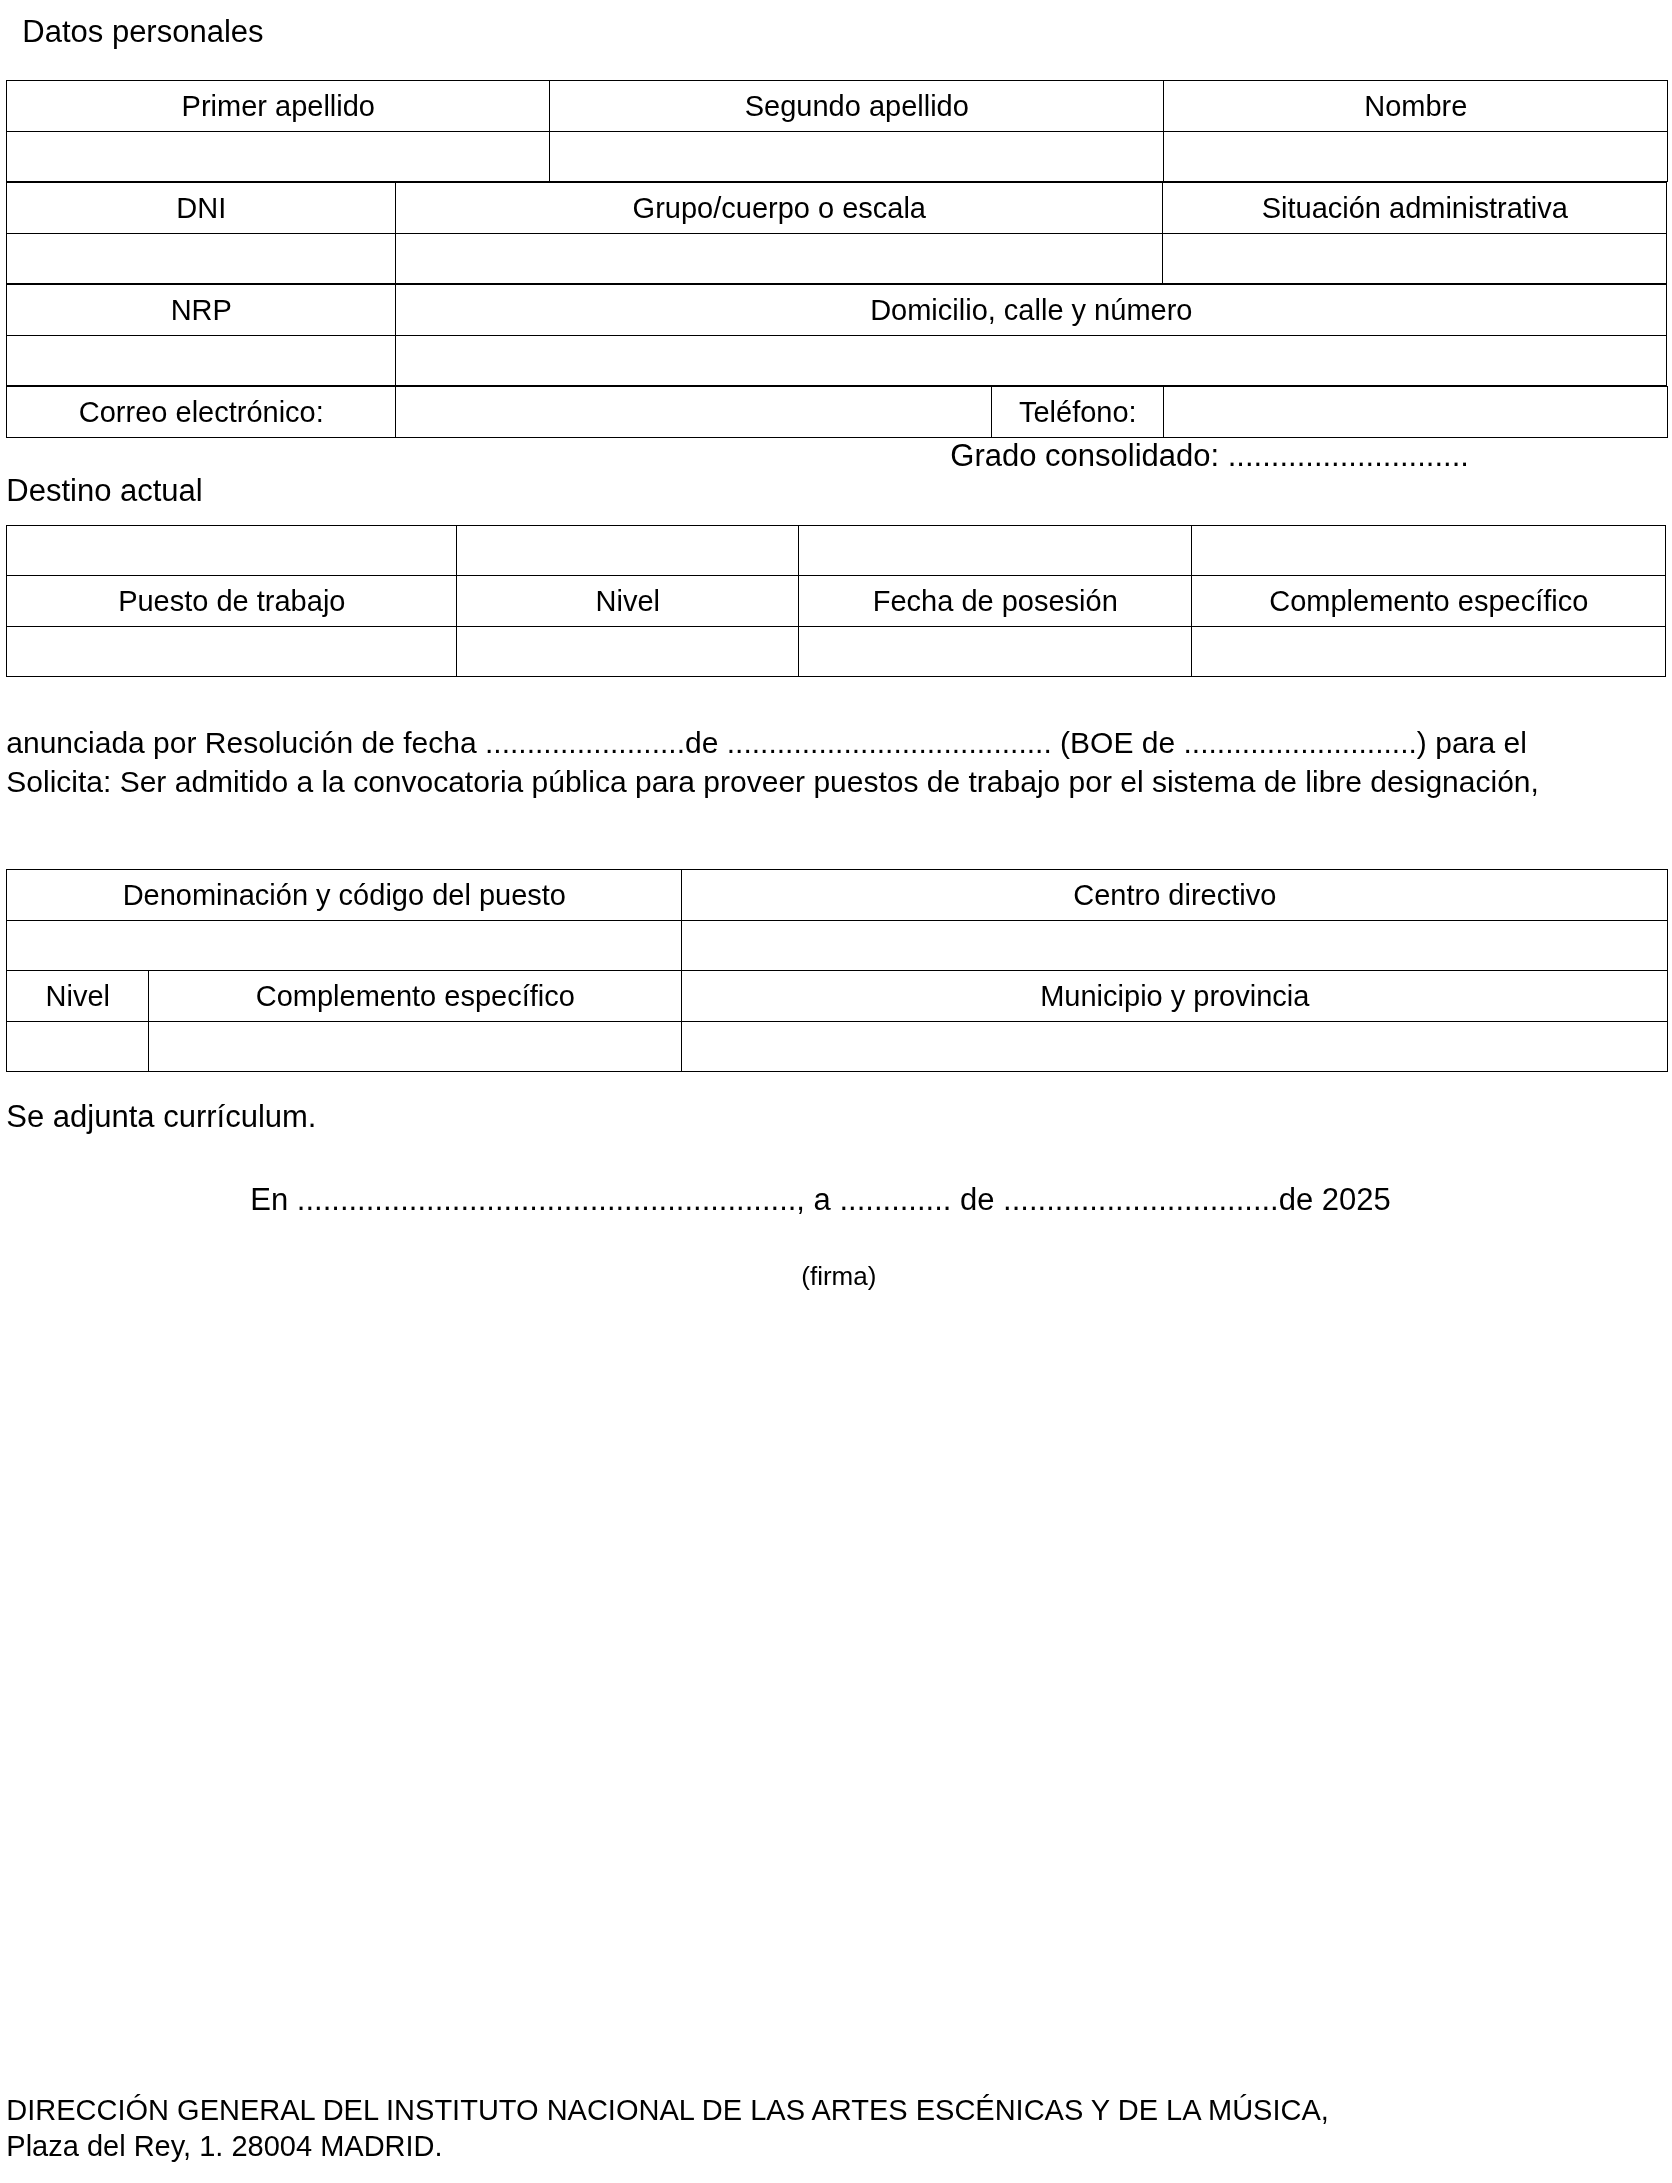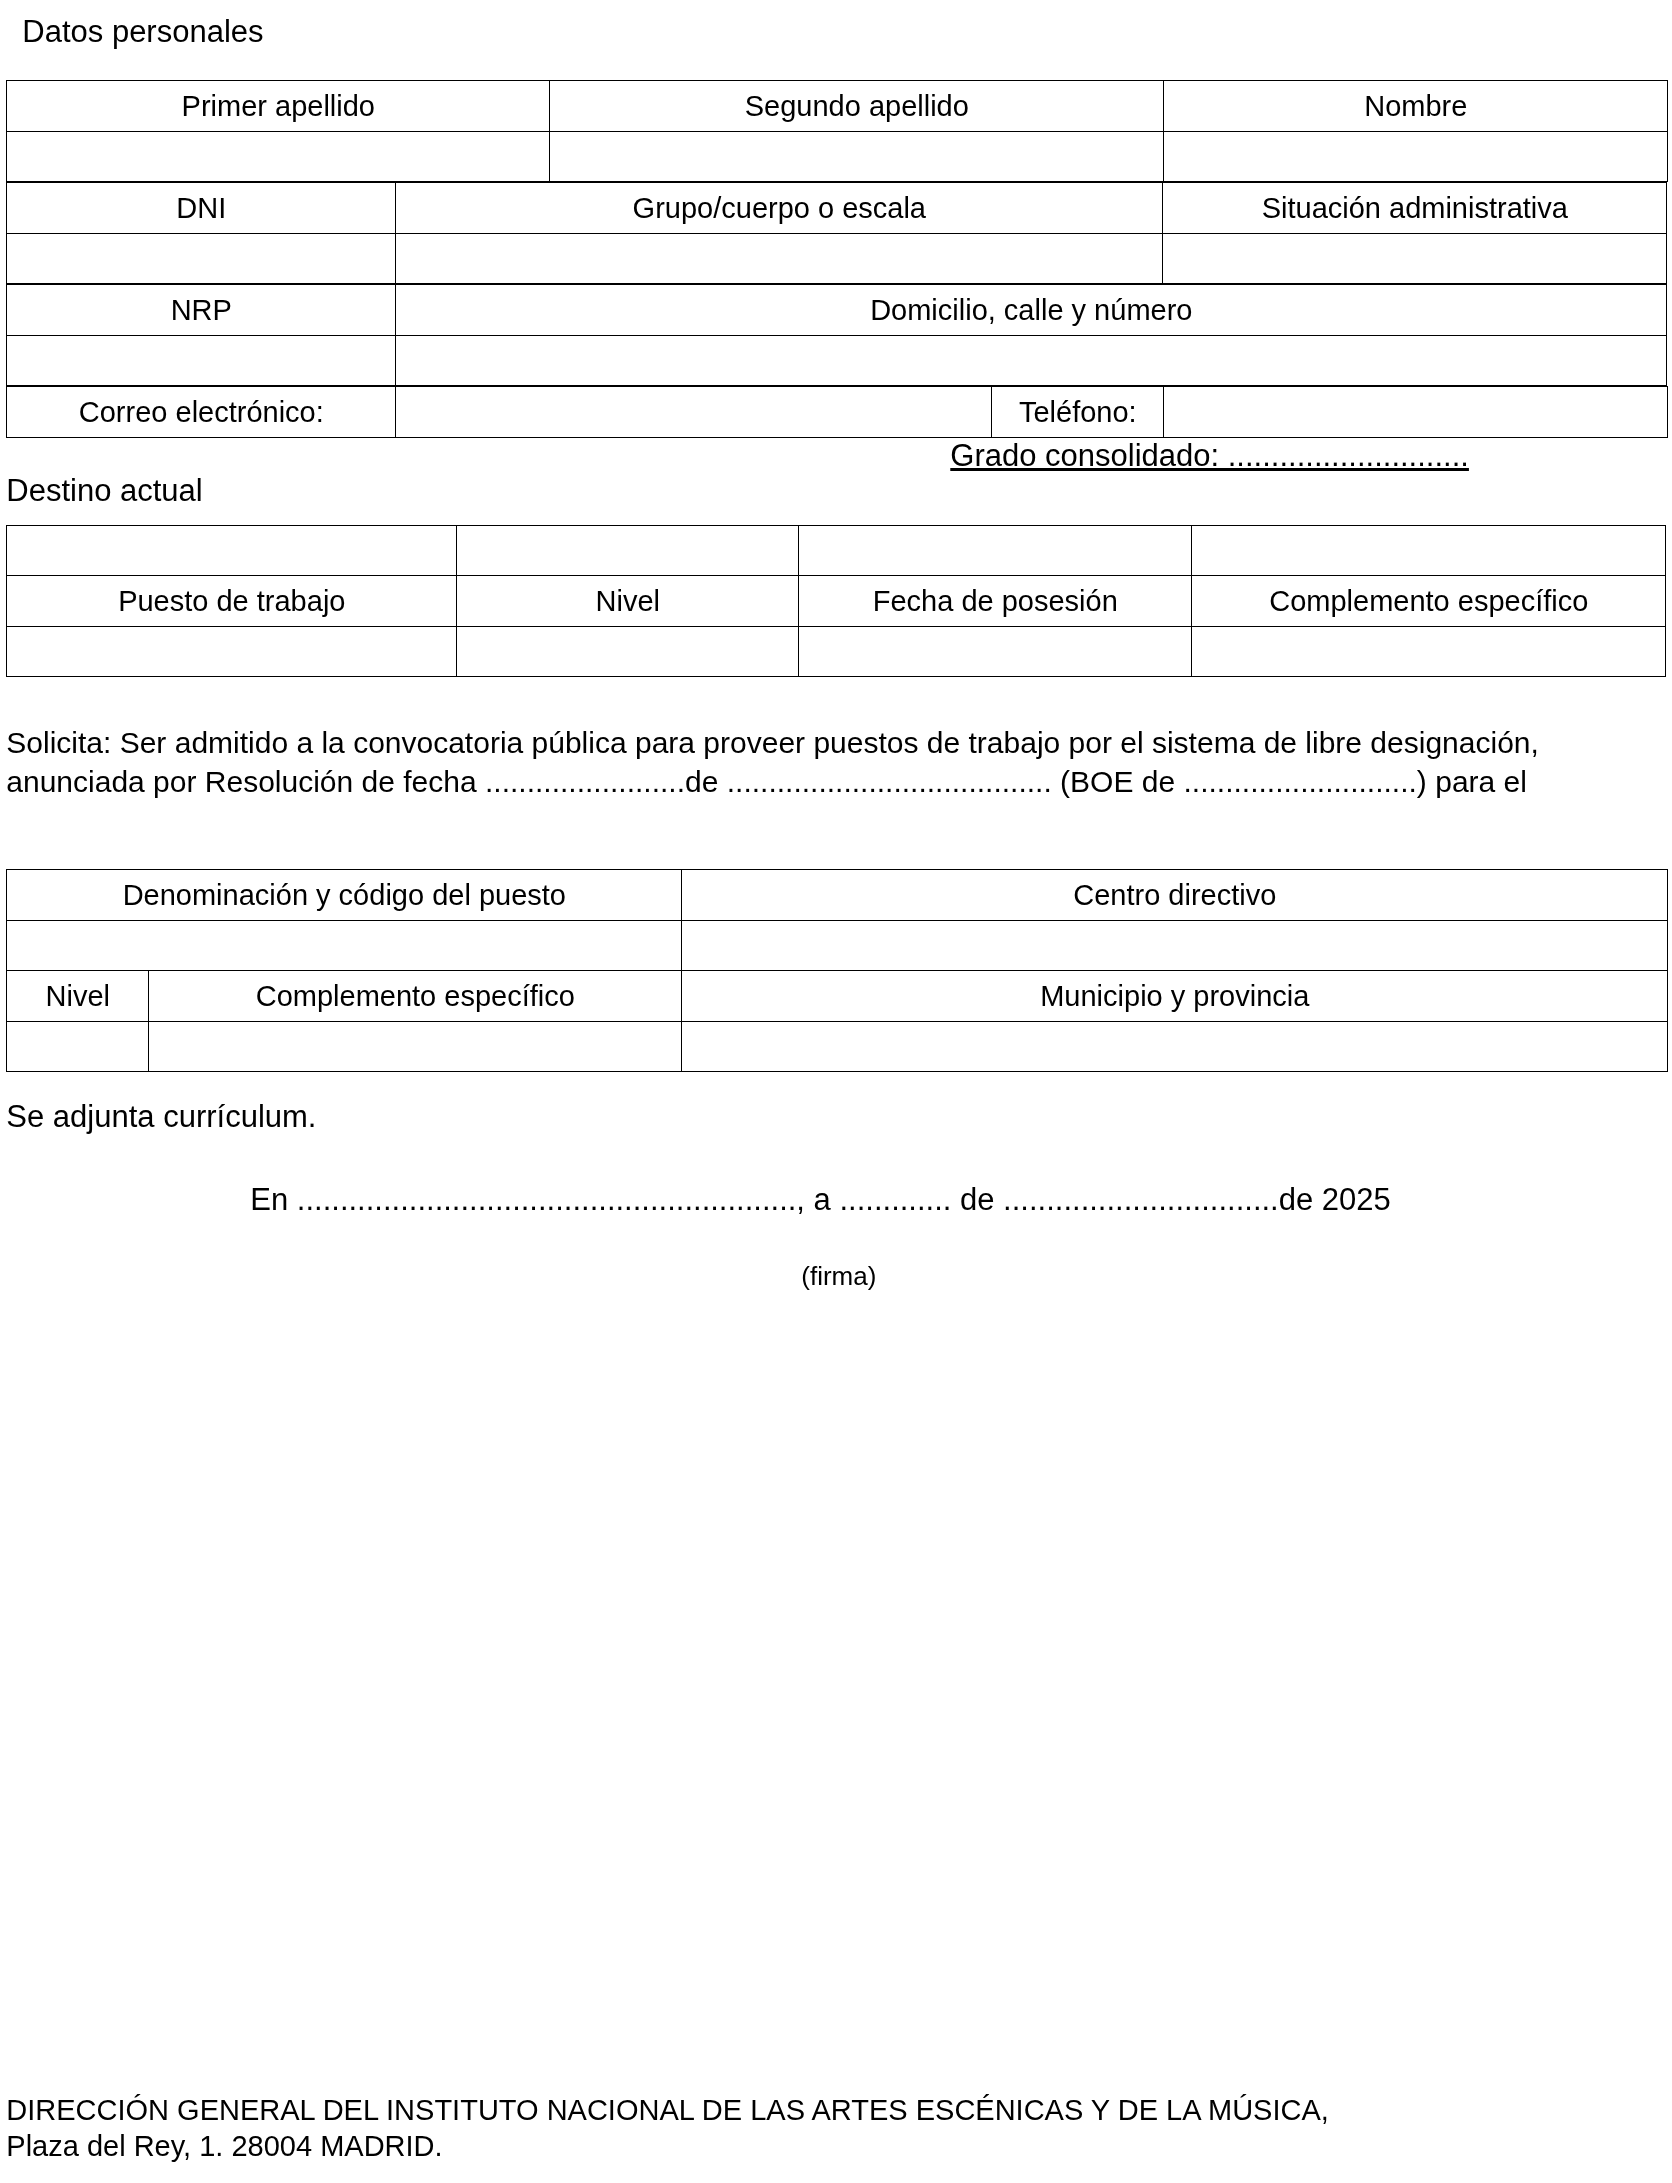--- a/index.html
+++ b/index.html
@@ -62,21 +62,20 @@
   .grado-row {
     position: relative;
     height: 76px;
   }
   .grado-text {
     position: absolute;
     left: 944px;
     top: 0;
     font-size: 31px;
     white-space: nowrap;
-    text-decoration: underline;
   }
   .destino-text {
     position: absolute;
     left: 0;
     top: 35px;
     font-size: 31px;
     white-space: nowrap;
   }
 
   
@@ -235,22 +234,22 @@
           <td class="val"></td>
           <td class="val"></td>
           <td class="val noborder-r"></td>
         </tr>
       </tbody>
     </table>
 
     <div class="spacer-solicita"></div>
 
     <div class="solicita">
+      <div>anunciada por Resolución de fecha ........................de ....................................... (BOE de ............................) para el</div>
       <div>Solicita: Ser admitido a la convocatoria pública para proveer puestos de trabajo por el sistema de libre designación,</div>
-      <div>anunciada por Resolución de fecha ........................de ....................................... (BOE de ............................) para el</div>
     </div>
 
     <div class="spacer-after-p"></div>
 
     <table class="form">
       <colgroup>
         <col style="width:142px">
           <col style="width:533px">
           <col style="width:986px">
       </colgroup>

